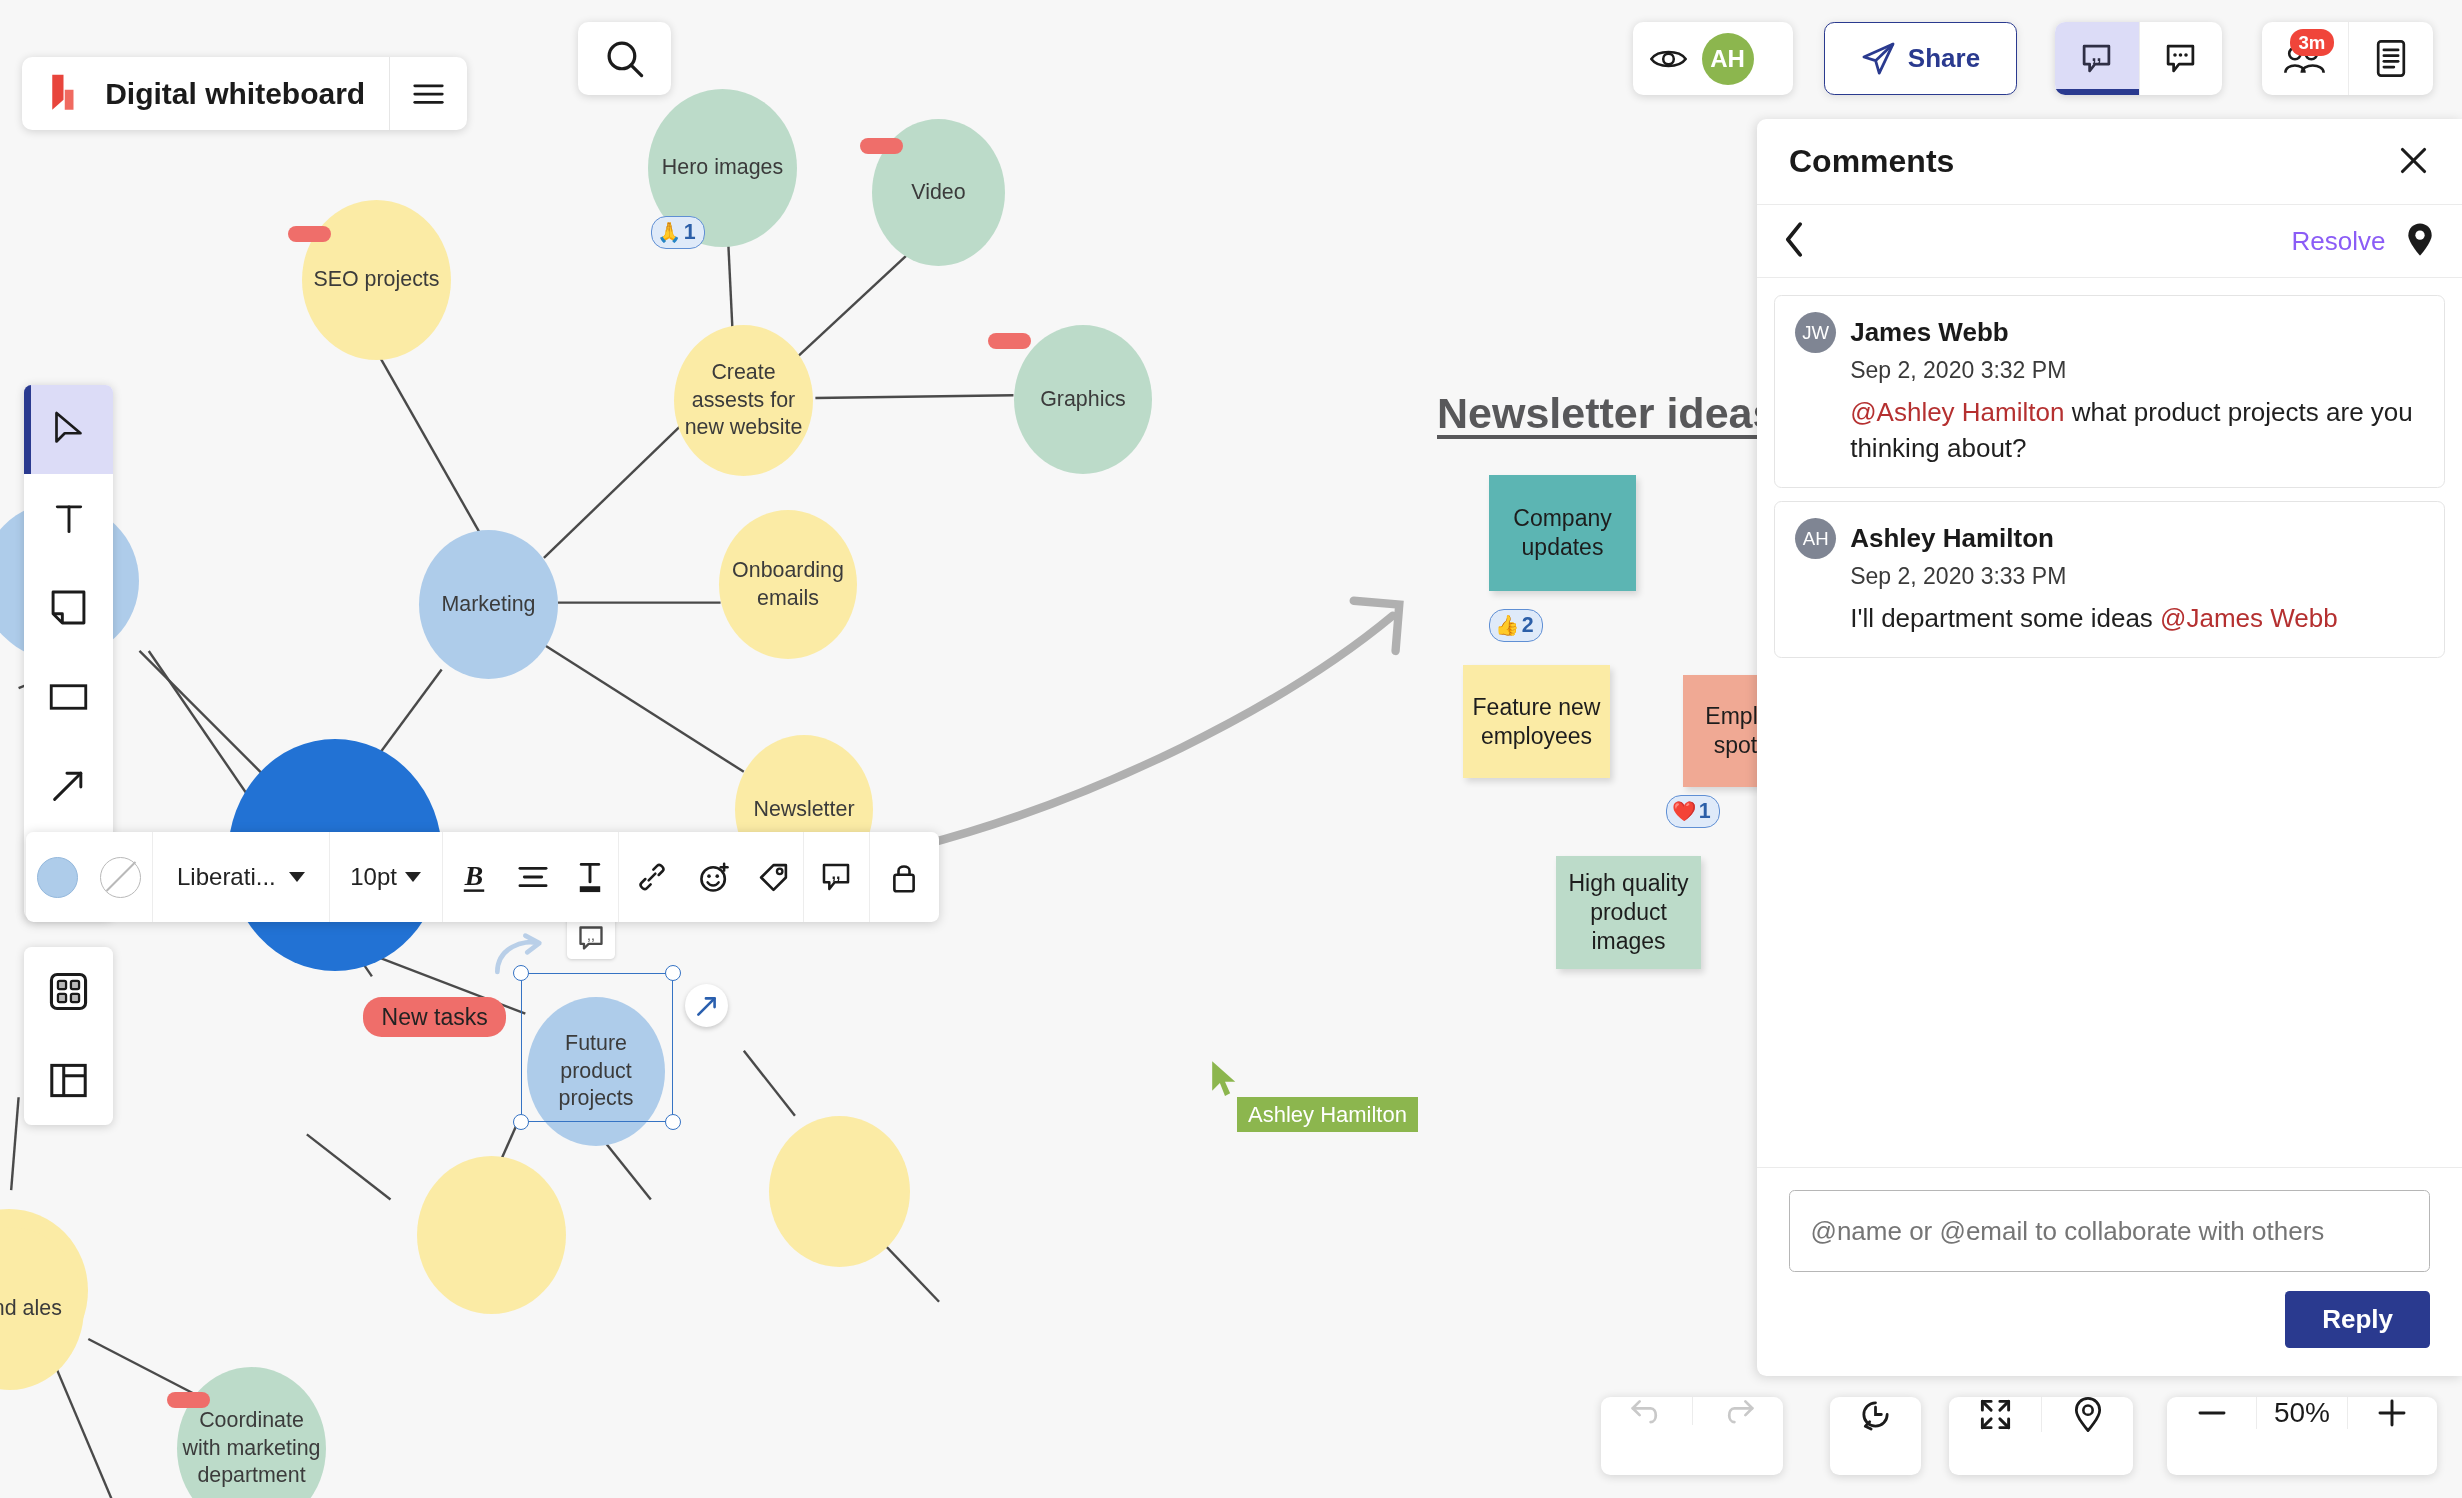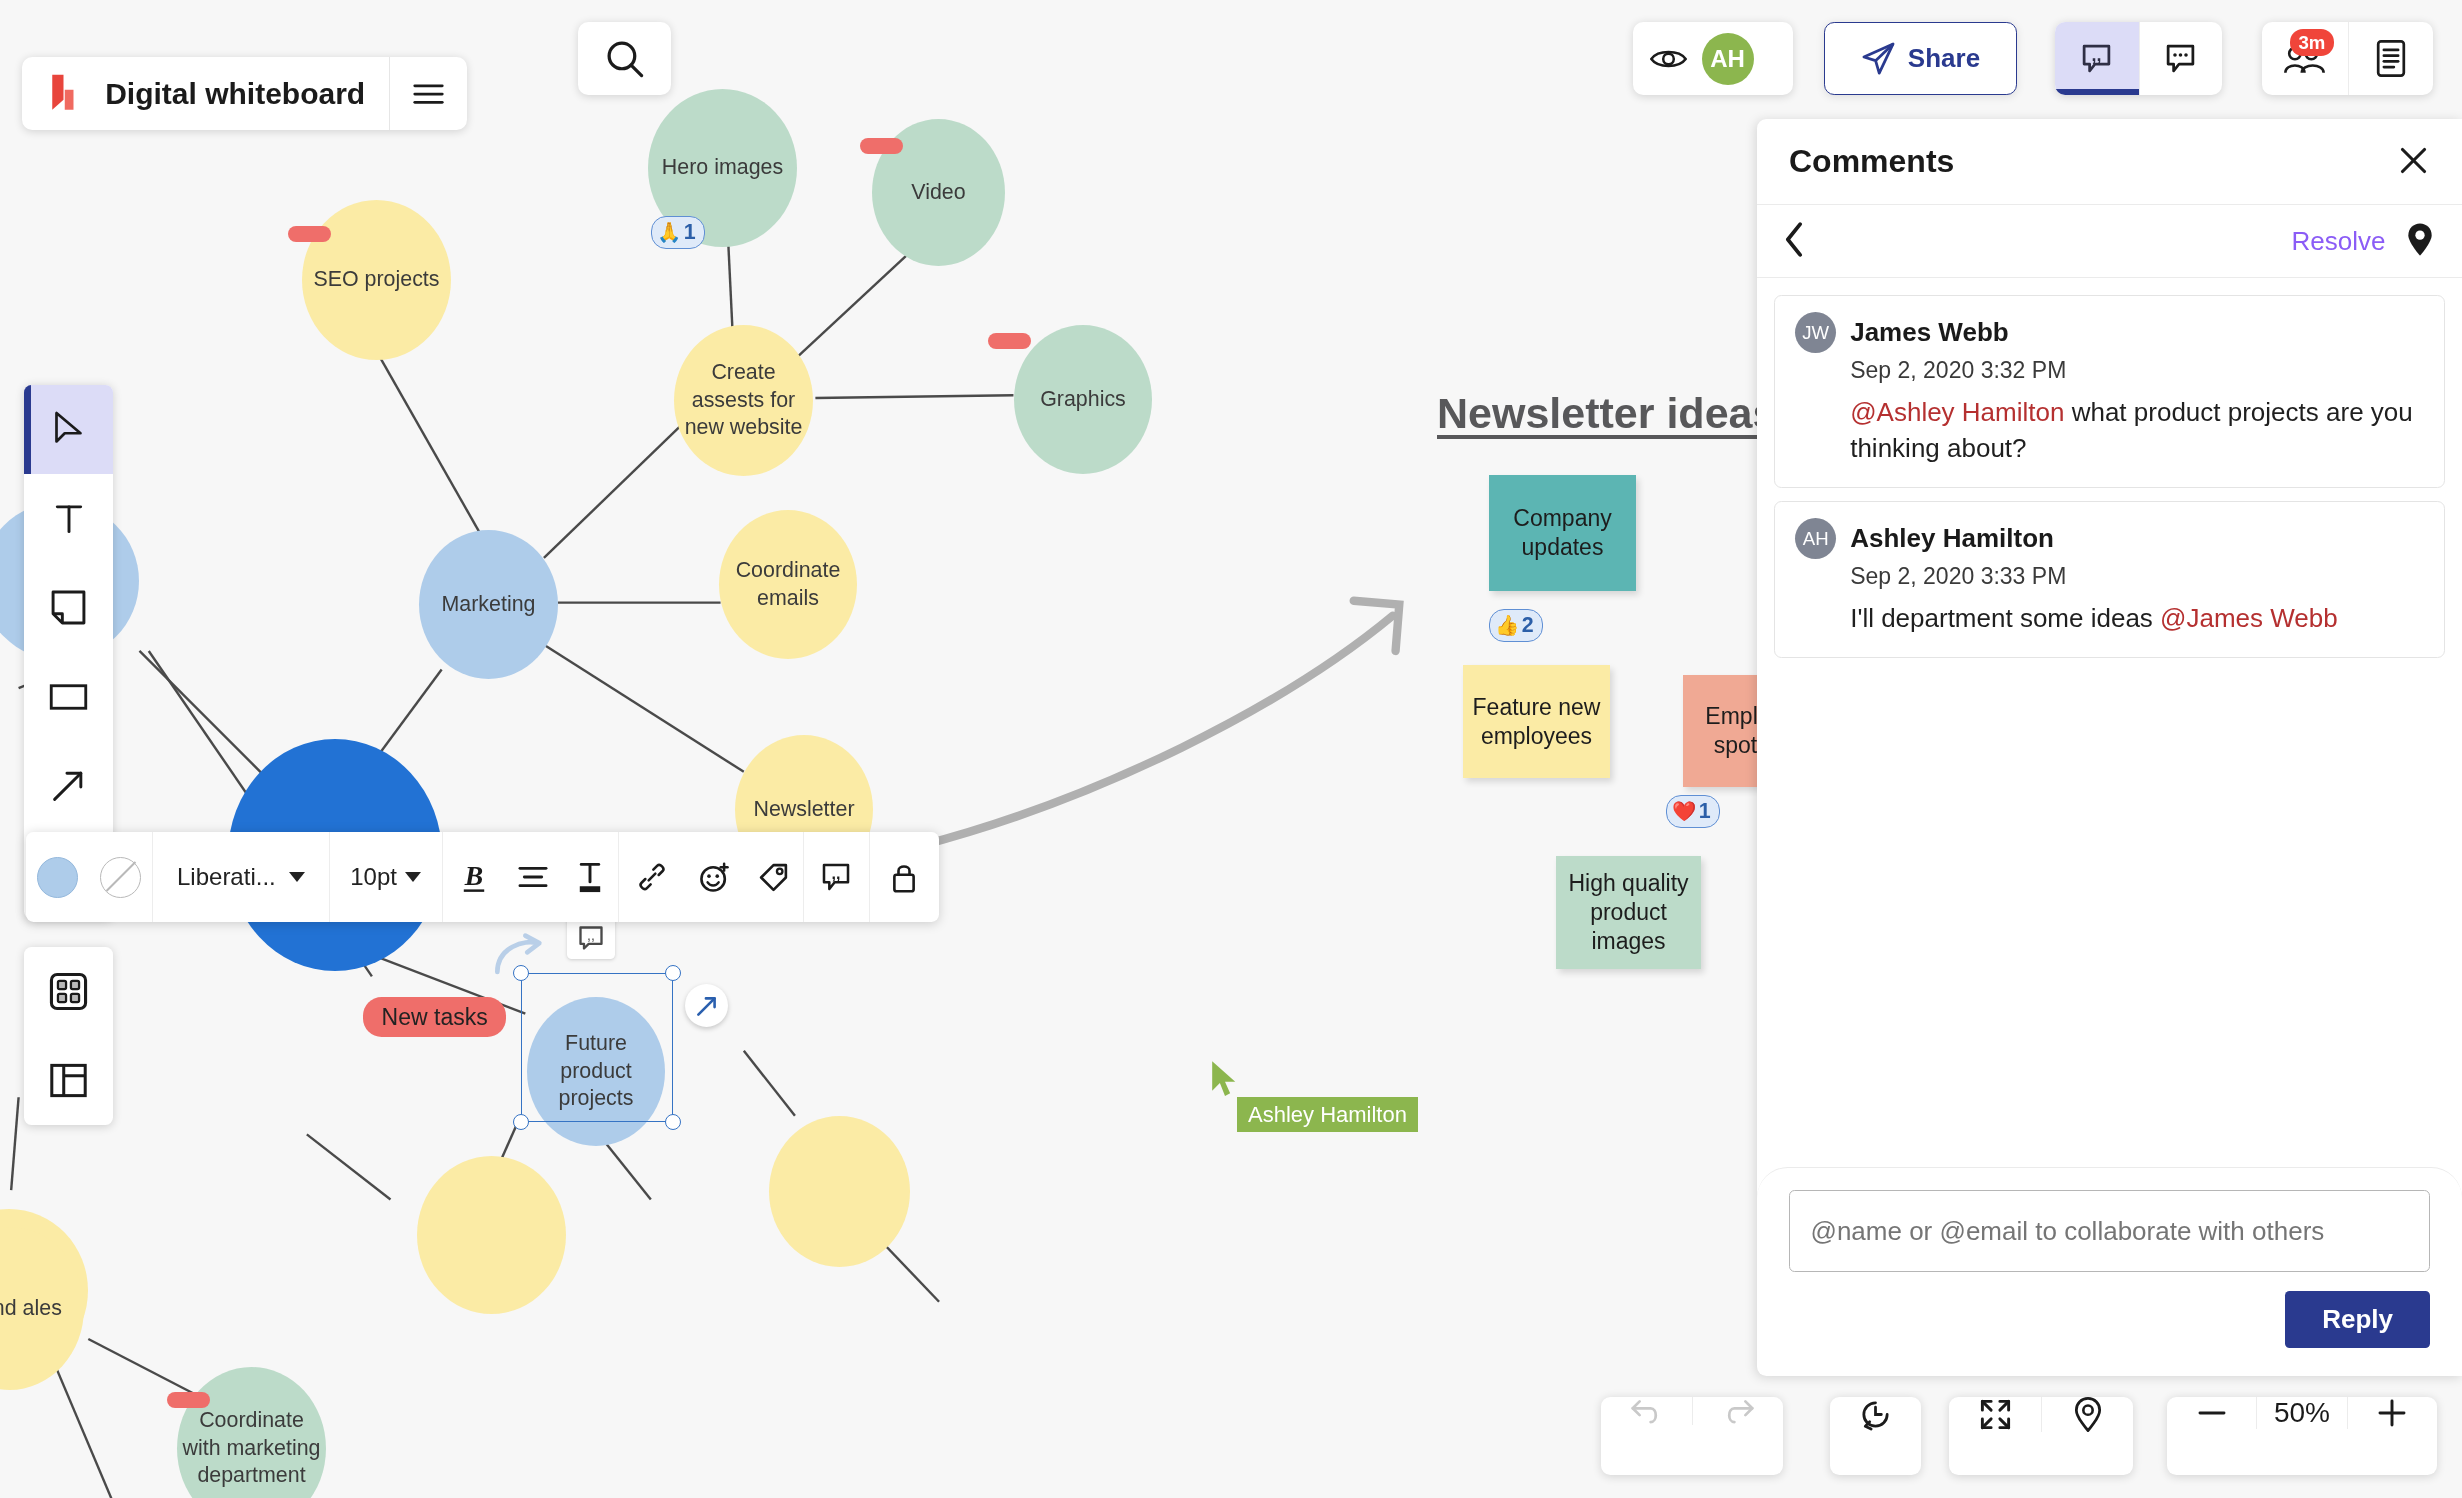--- a/index.html
+++ b/index.html
@@ -304,21 +304,21 @@
     width: 41px; height: 41px; border-radius: 50%;
     background: #7f8593; color: #fff;
     display: flex; align-items: center; justify-content: center;
     font-size: 18.6px; flex: 0 0 auto;
   }
   .cname { font-size: 26px; font-weight: bold; color: #1a1a1a; }
   .ctime { font-size: 23px; color: #3a3a3a; margin: 3.7px 0 11px 55px; }
   .cbody { font-size: 26px; color: #1f1f1f; line-height: 1.37; margin-left: 55px; }
   .mention { color: #b53030; }
 
-  #comments .footer { border-top: 0.9px solid #ebebeb; padding: 22px 32px 28px 32px; border-radius: 31px; }
+  #comments .footer { border-top: 0.9px solid #ebebeb; padding: 22px 32px 28px 32px; }
   #reply-input {
     width: 100%; height: 82px;
     border: 0.9px solid #b6b6b6; border-radius: 5.6px;
     font-size: 26px; color: #8b8b8b;
     padding: 0 20.5px;
     font-family: "Liberation Sans", sans-serif;
     background: #fff;
   }
   #reply-btn {
     margin-top: 18.6px;
@@ -399,21 +399,21 @@
         <div class="node" style="left: 674px; top: 325px; width: 139px; height: 151px; background: rgb(251, 235, 165);">
           <span>Create assests for new website</span>
         </div>
         <div class="node" style="left: 1014px; top: 325px; width: 138px; height: 149px; background: rgb(188, 219, 201);">
           <span>Graphics</span>
         </div>
         <div class="node" style="left: 419px; top: 530px; width: 139px; height: 149px; background: rgb(174, 204, 234);">
           <span>Marketing</span>
         </div>
         <div class="node" style="left: 719px; top: 510px; width: 138px; height: 149px; background: rgb(251, 235, 165);">
-          <span>Coordinate emails</span>
+          <span>Onboarding emails</span>
         </div>
         <div class="node" style="left: 735px; top: 735px; width: 138px; height: 149px; background: rgb(251, 235, 165);">
           <span>Newsletter</span>
         </div>
         <div class="node bold-white" style="left: 228px; top: 739px; width: 214px; height: 232px; background: rgb(34, 114, 212);">
           <span>Company</span>
         </div>
         <div class="node" style="left: 527px; top: 997px; width: 138px; height: 149px; background: rgb(174, 204, 234);">
           <span>Future product projects</span>
         </div>

